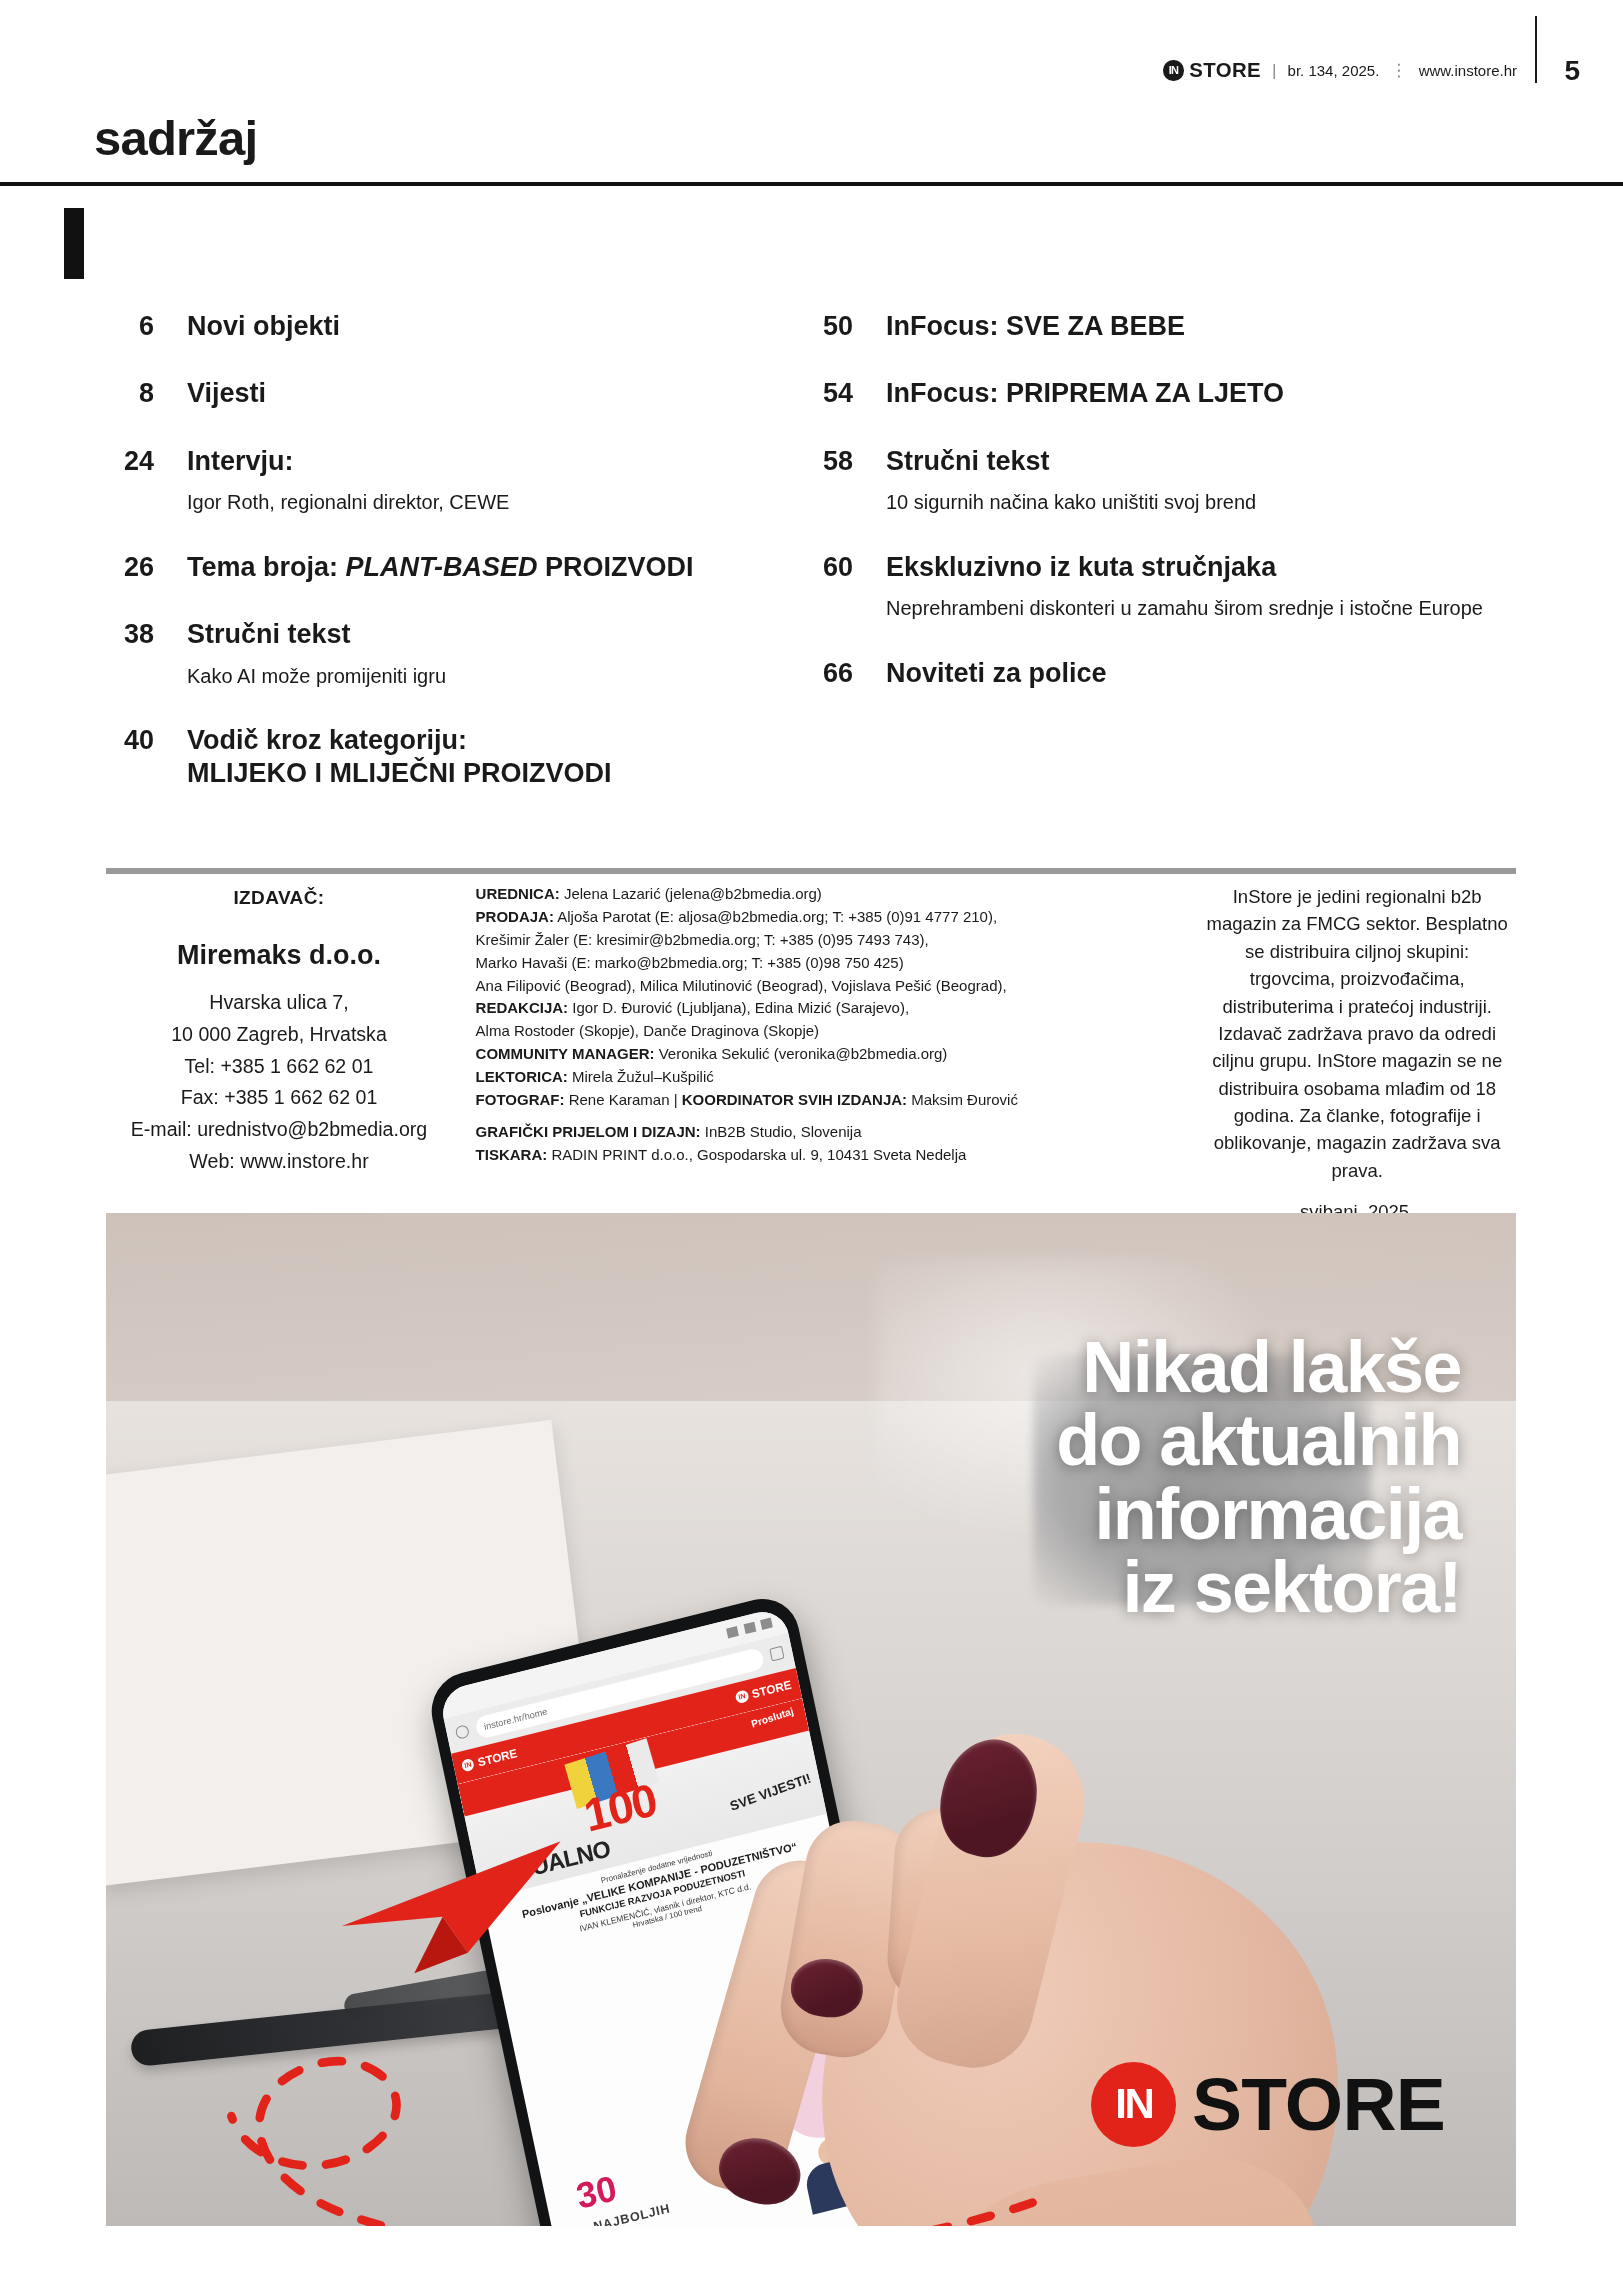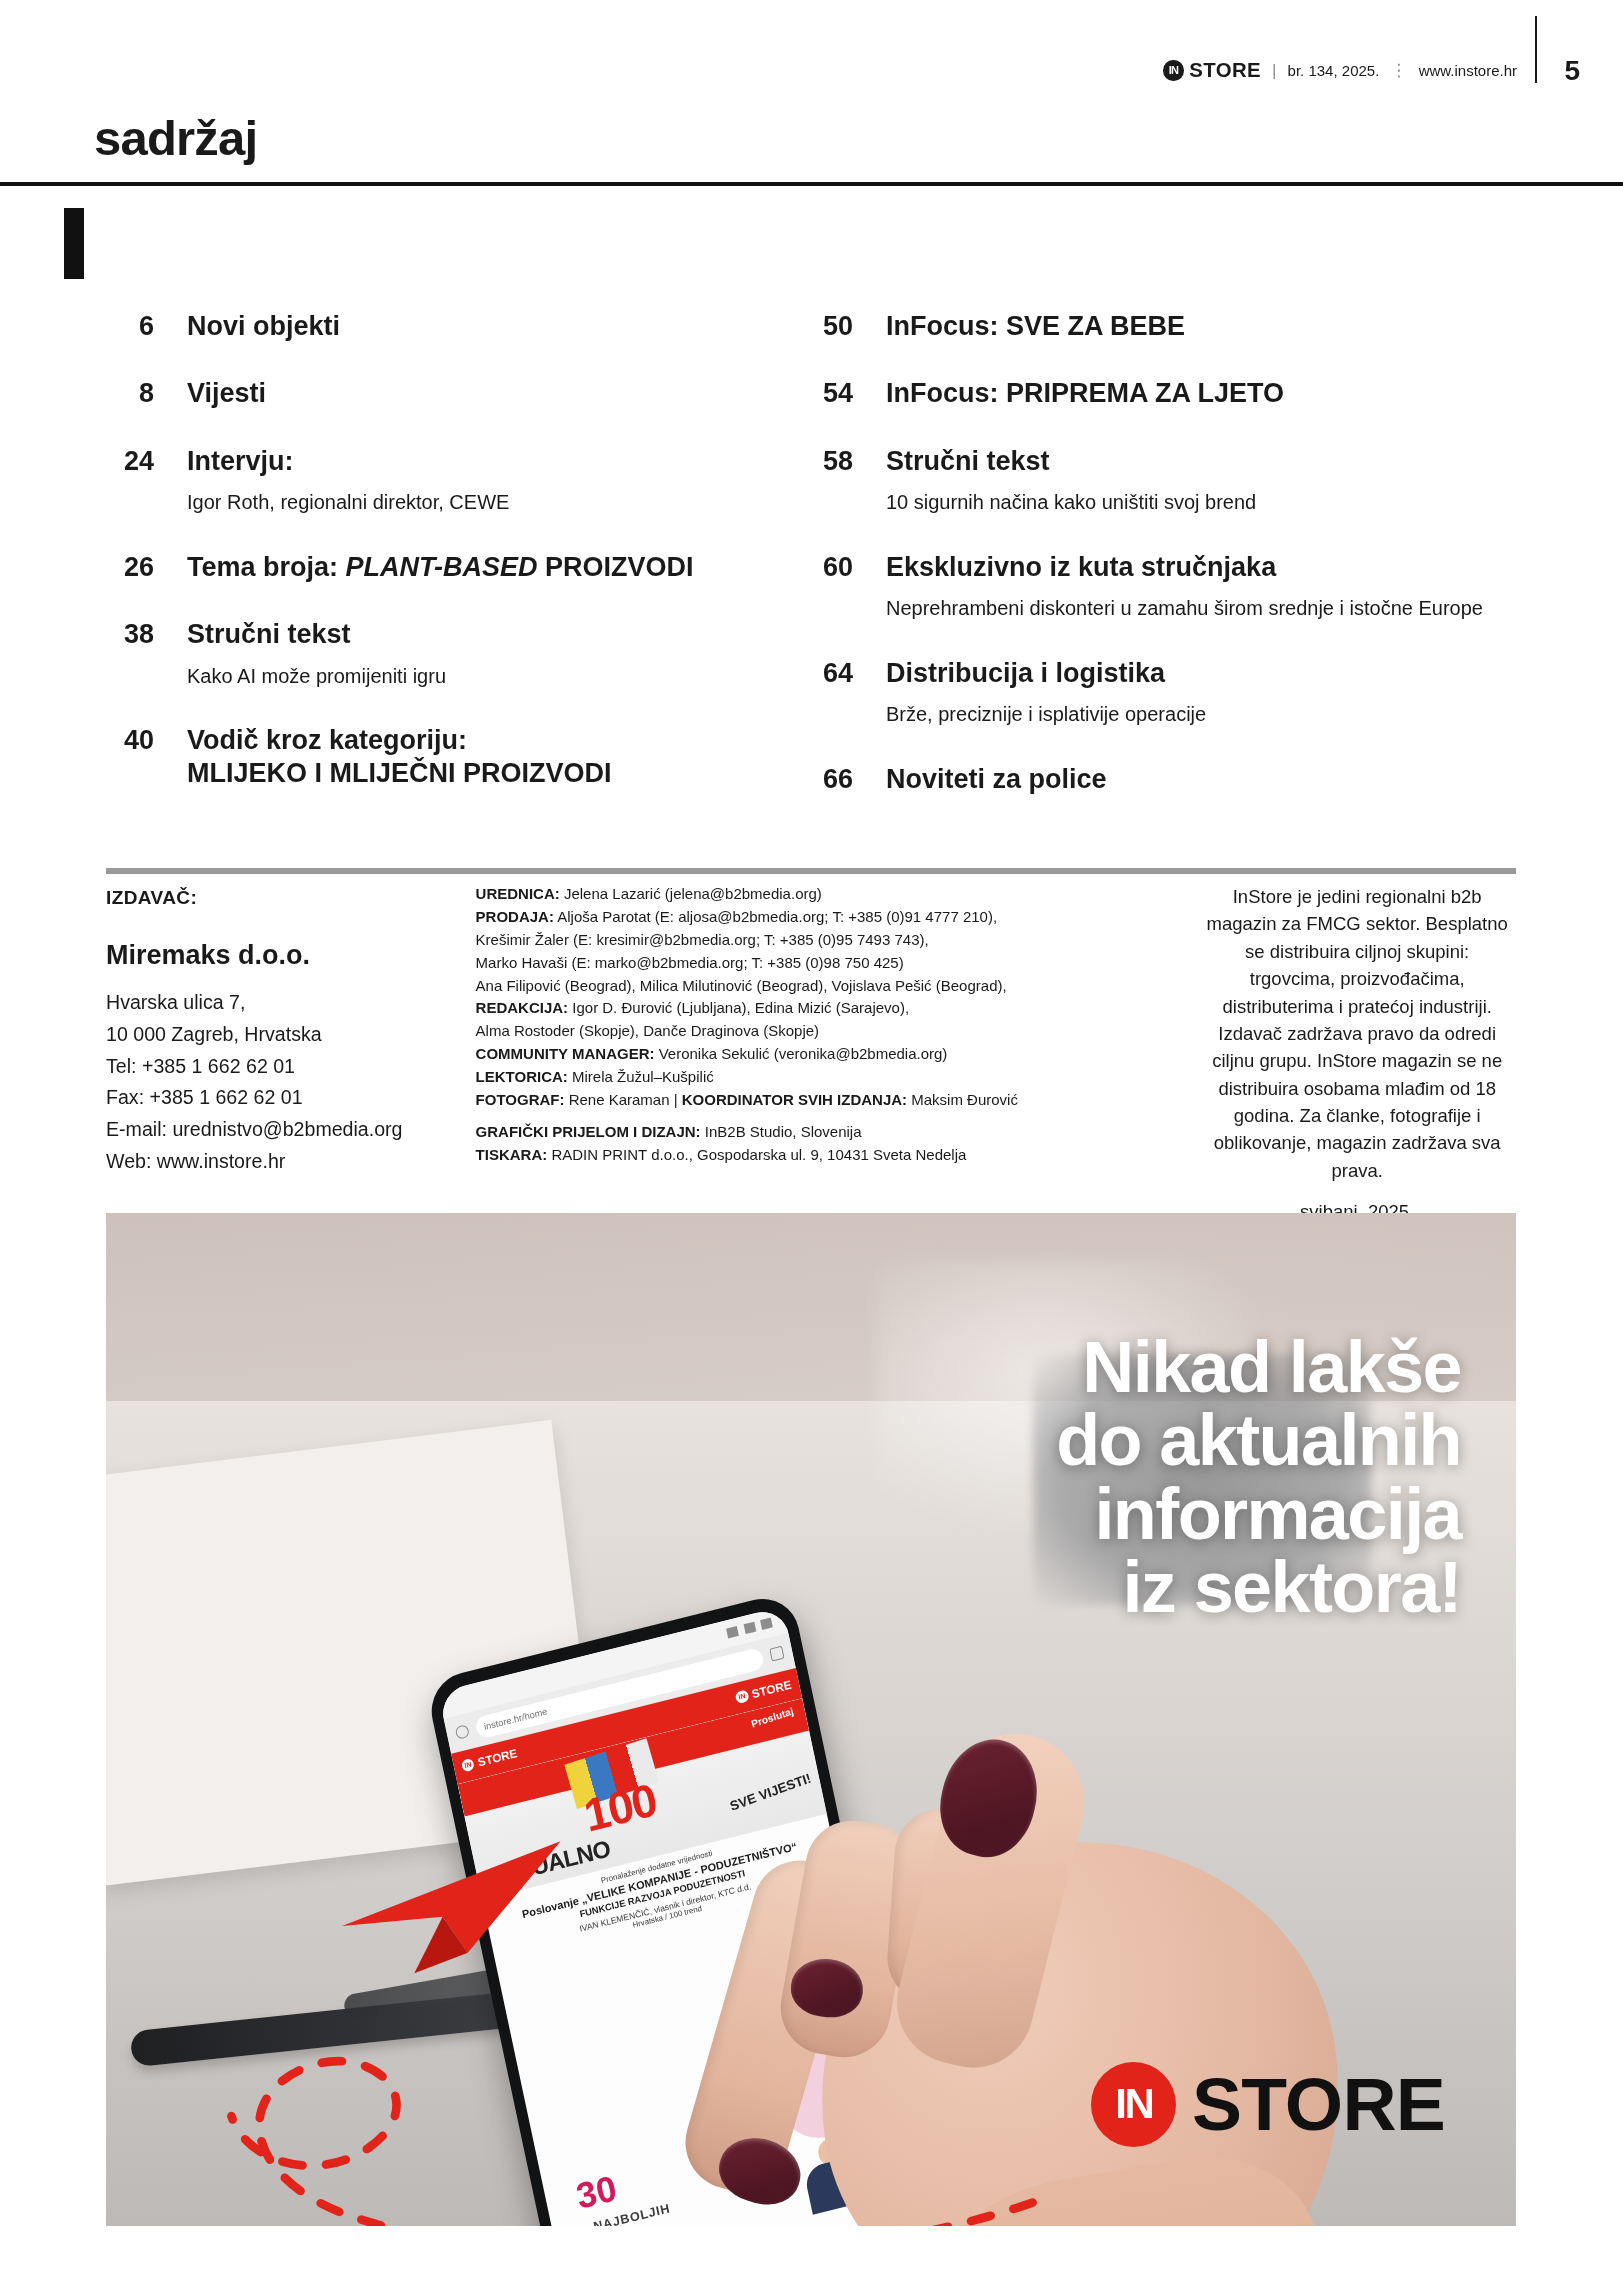--- a/index.html
+++ b/index.html
@@ -132,20 +132,21 @@
     background: #9a9a9a;
   }
   .imprint {
     position: absolute;
     left: 106px; top: 883px;
     width: 1414px;
     display: flex;
   }
   .imp-col-left {
     width: 346px;
+    text-align: center;
     font-size: 19.6px;
     line-height: 1.62;
   }
   .imp-label {
     font-weight: bold;
     font-size: 19px;
     letter-spacing: 0.4px;
   }
   .imp-company {
     font-weight: bold;
@@ -574,27 +575,20 @@
     </div>
 
     <div class="toc-item">
       <div class="toc-num">60</div>
       <div class="toc-body">
         <div class="toc-main">Ekskluzivno iz kuta stručnjaka</div>
         <div class="toc-sub">Neprehrambeni diskonteri u zamahu širom srednje i istočne Europe</div>
       </div>
     </div>
 
-    <div class="toc-item">
-      <div class="toc-num">64</div>
-      <div class="toc-body">
-        <div class="toc-main">Distribucija i logistika</div>
-        <div class="toc-sub">Brže, preciznije i isplativije operacije</div>
-      </div>
-    </div>
 
     <div class="toc-item">
       <div class="toc-num">66</div>
       <div class="toc-body">
         <div class="toc-main">Noviteti za police</div>
       </div>
     </div>
   </div>
 </div>
 

